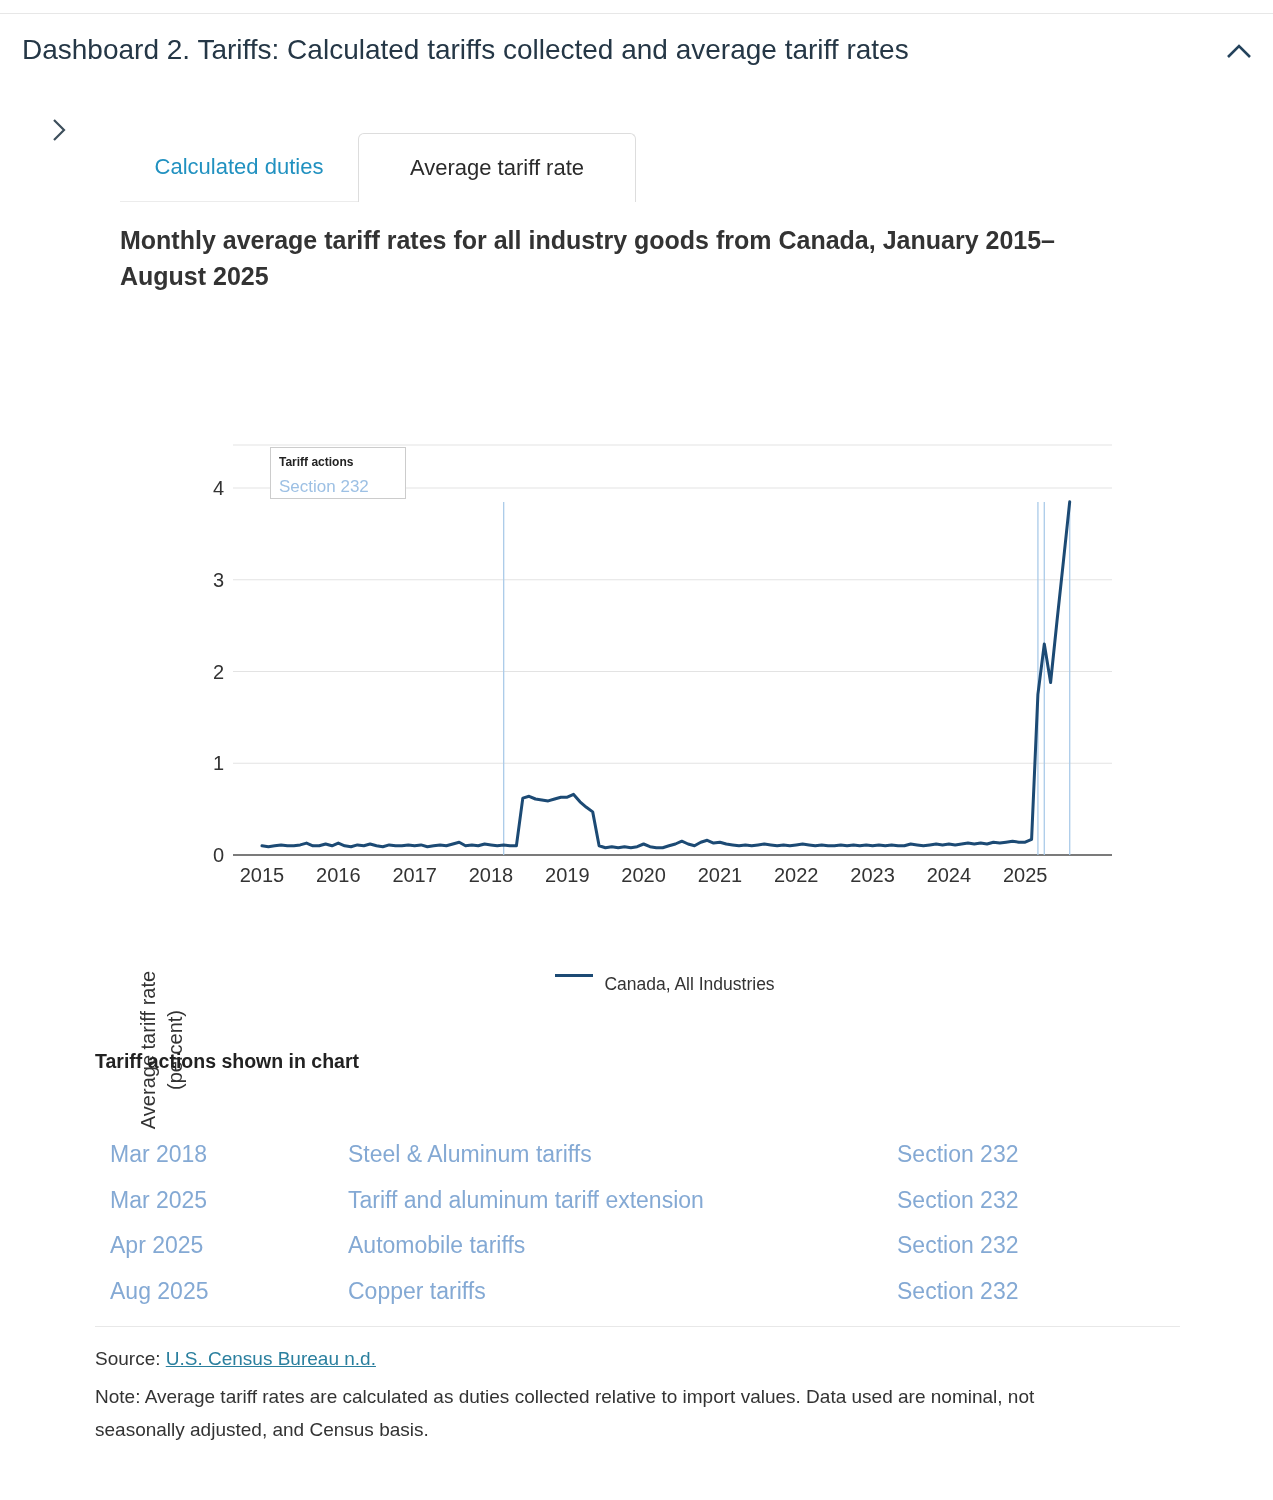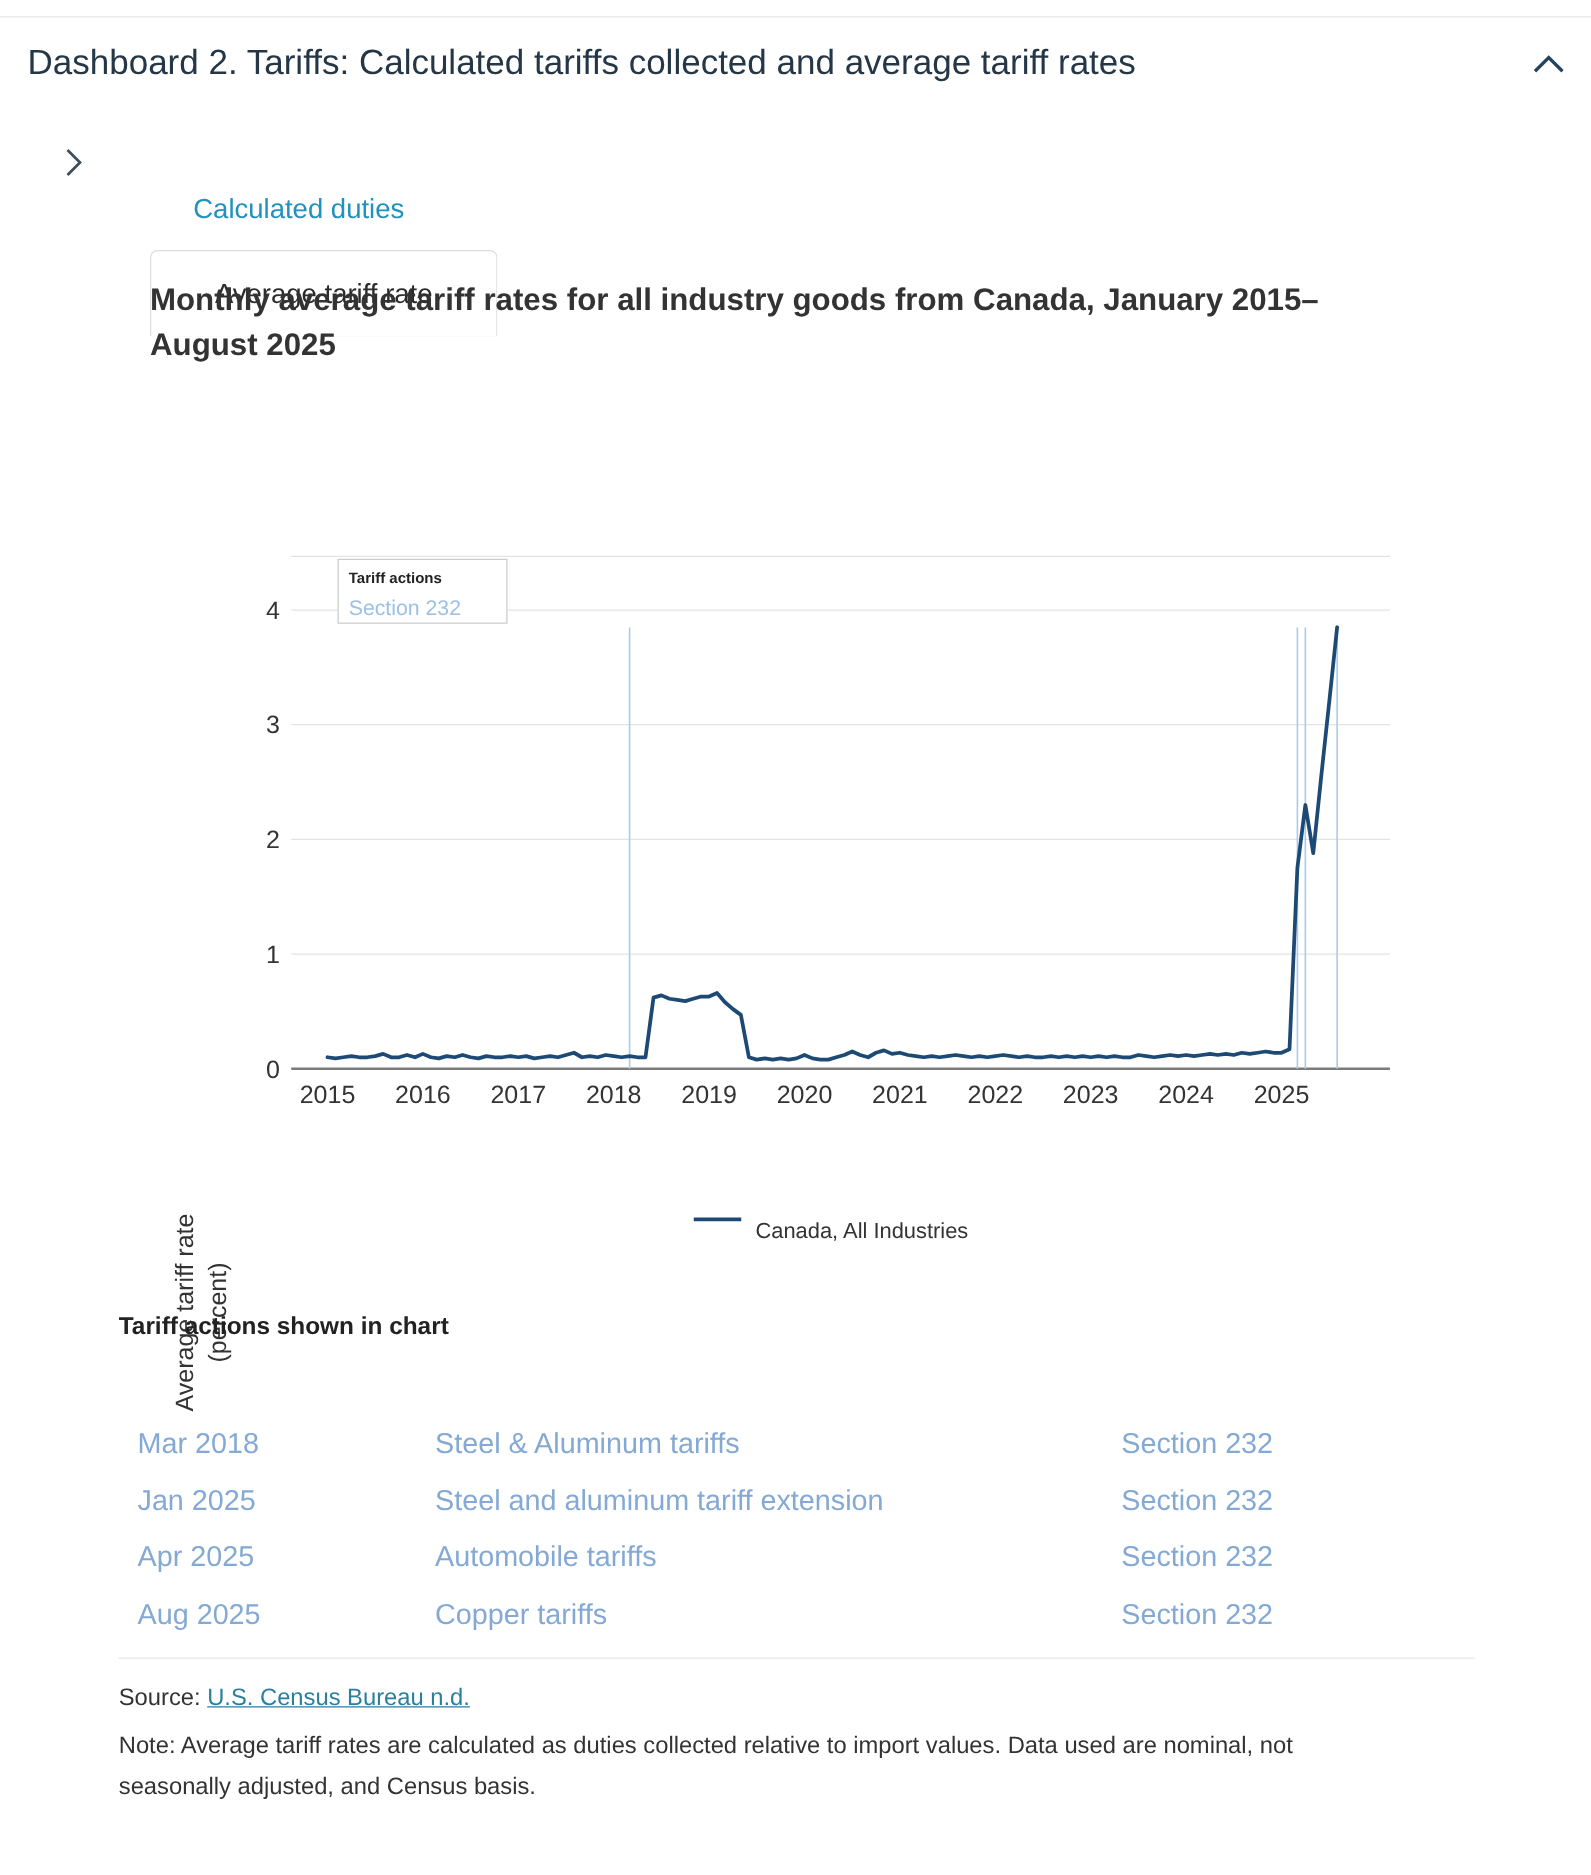--- a/index.html
+++ b/index.html
@@ -3,21 +3,21 @@
 <meta charset="utf-8">
 <style>
   html,body{margin:0;padding:0;background:#fff;}
   #page{position:relative;width:1273px;height:1500px;background:#fff;overflow:hidden;
         font-family:"Liberation Sans","DejaVu Sans",sans-serif;color:#333;}
   .top-rule{position:absolute;left:0;top:13px;width:1273px;height:0;border-top:1px solid #e7e7e7;}
   .dash-title{position:absolute;left:22px;top:34px;font-size:28px;color:#253746;}
   .collapse-btn{position:absolute;left:1222px;top:38px;width:34px;height:28px;cursor:pointer;}
   .expand-btn{position:absolute;left:46px;top:116px;width:26px;height:28px;cursor:pointer;}
 
-  .tabs{position:absolute;left:120px;top:133px;display:flex;border-bottom:1px solid #ececec;flex-direction:column;}
+  .tabs{position:absolute;left:120px;top:133px;display:flex;border-bottom:1px solid #ececec;}
   .tab{height:67px;display:flex;align-items:center;justify-content:center;font-size:22px;cursor:pointer;}
   .tab-inactive{width:238px;color:#2191c0;}
   .tab-active{width:276px;color:#2b2b2b;background:#fff;border:1px solid #ddd;border-bottom:none;
               border-radius:6px 6px 0 0;margin-bottom:-1px;height:68px;}
 
   .chart-title{position:absolute;left:120px;top:222px;width:960px;font-size:25px;font-weight:bold;
                color:#333;line-height:36px;}
 
   #chart-wrap{position:absolute;left:0;top:430px;width:1180px;height:470px;}
   #chart-svg{position:absolute;left:0;top:0;}
@@ -118,22 +118,22 @@
   <div class="legend">
     <div class="legend-swatch"></div>
     <div class="legend-label">Canada, All Industries</div>
   </div>
 
   <div class="tbl-heading">Tariff actions shown in chart</div>
   <div id="table-rows">
       <div>Mar 2018</div>
       <div>Steel &amp; Aluminum tariffs</div>
       <div>Section 232</div>
-      <div>Jan 2025</div>
-      <div>Steel and aluminum tariff extension</div>
+      <div>Mar 2025</div>
+      <div>Tariff and aluminum tariff extension</div>
       <div>Section 232</div>
       <div>Apr 2025</div>
       <div>Automobile tariffs</div>
       <div>Section 232</div>
       <div>Aug 2025</div>
       <div>Copper tariffs</div>
       <div>Section 232</div>
     </div>
 
   <div class="footer-rule"></div>

